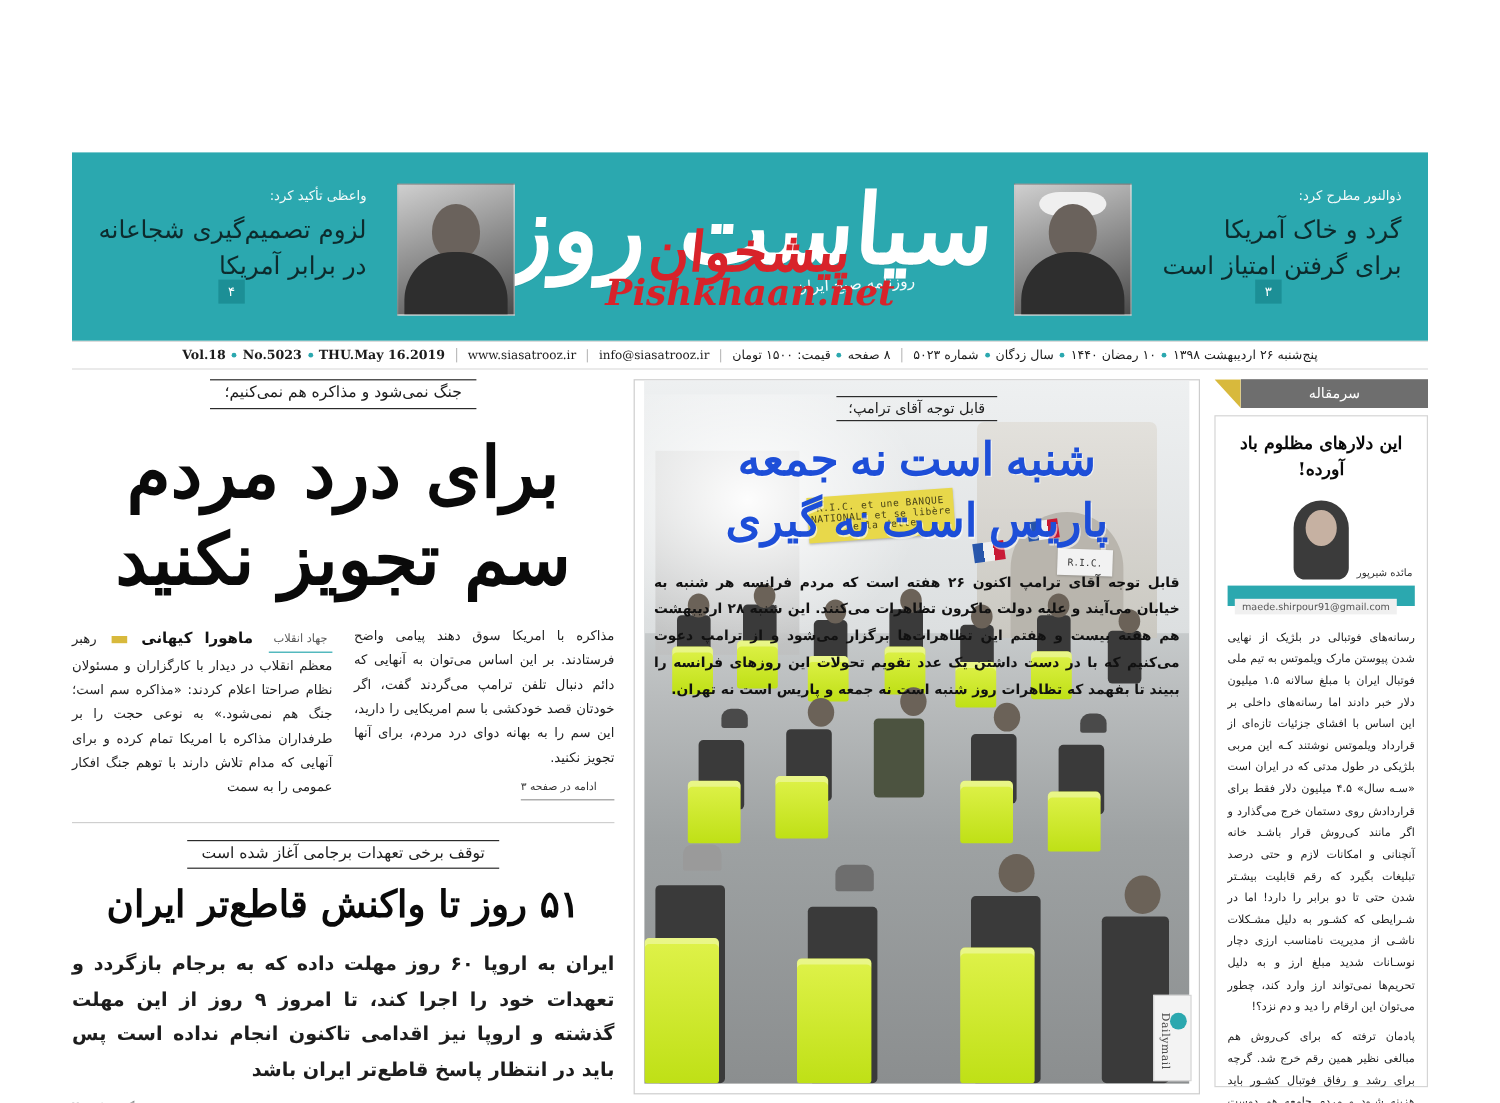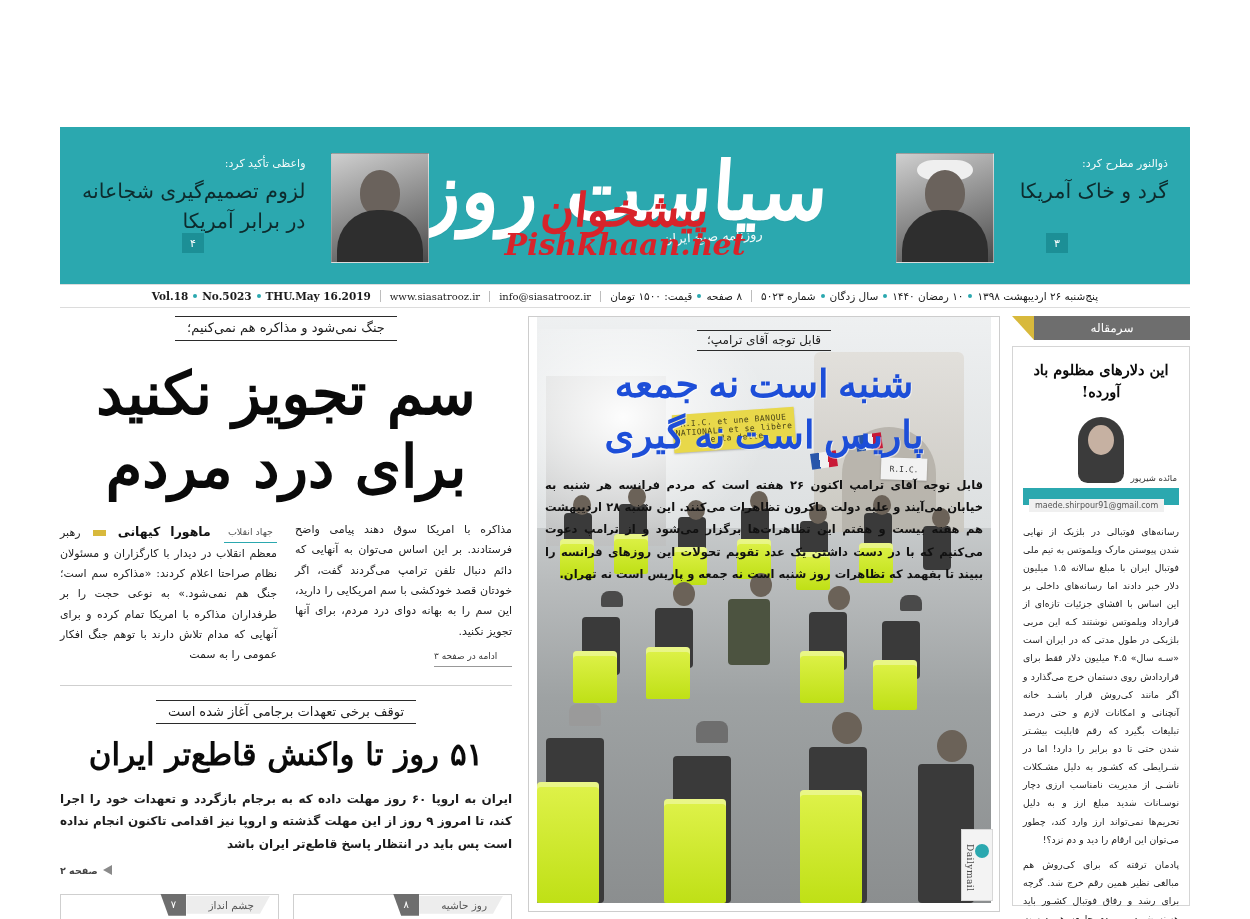--- a/index.html
+++ b/index.html
@@ -140,21 +140,21 @@
   }
 
   .story2{
     margin-top:18px;border-top:1px solid #cfcfcf;padding-top:14px;
   }
   .story2 .head2{
     text-align:center;font-family:"DejaVu Serif","Liberation Serif",serif;
     font-weight:bold;font-size:31px;line-height:1.35;color:#0a0a0a;margin-top:10px;
   }
   .story2 .sub2{
-    margin-top:12px;font-size:12px;line-height:1.85;color:#1d1d1d;
+    margin-top:12px;font-size:16px;line-height:1.85;color:#1d1d1d;
     text-align:justify;font-weight:bold;
   }
   .pagelink{
     margin-top:10px;text-align:center;font-size:9.5px;color:#444;
     display:flex;align-items:center;justify-content:flex-end;gap:5px;font-weight:bold;
   }
   .pagelink .arrow{
     width:0;height:0;border-top:5px solid transparent;border-bottom:5px solid transparent;
     border-right:9px solid #8a8a8a;
   }
@@ -350,20 +350,21 @@
 
     <div class="teaser right">
       <div class="photo cleric">
         <div class="turban"></div>
           <div class="head"></div>
           <div class="body"></div>
       </div>
       <div class="txt">
         <div class="kicker">ذوالنور مطرح کرد:</div>
         <div class="head-lines">گرد و خاک آمریکا</div>
+        <div class="head-lines">برای گرفتن امتیاز است</div>
       </div>
       <div class="pagebadge">۳</div>
     </div>
   </div>
 
   <div class="infobar">
     <div class="seg">
       <span>پنج‌شنبه ۲۶ اردیبهشت ۱۳۹۸</span>
       <span class="dot"></span>
       <span>۱۰ رمضان ۱۴۴۰</span>
@@ -394,22 +395,22 @@
 
   <div class="cols">
 
     <div class="col-left">
 
       <div class="kicker-wrap">
         <span class="rule-kicker">جنگ نمی‌شود و مذاکره هم نمی‌کنیم؛</span>
       </div>
 
       <div class="mainhead">
+        <span class="l2">برای درد مردم</span>
         <span class="l2">سم تجویز نکنید</span>
-        <span class="l2">برای درد مردم</span>
       </div>
 
       <div class="twocol-body">
         <div class="c">
           <span>مذاکره با امریکا سوق دهند پیامی واضح فرستادند. بر این اساس می‌توان به آنهایی که دائم دنبال تلفن ترامپ می‌گردند گفت، اگر خودتان قصد خودکشی با سم امریکایی را دارید، این سم را به بهانه دوای درد مردم، برای آنها تجویز نکنید.</span>
           <span class="contd">ادامه در صفحه ۳</span>
         </div>
         <div class="c">
           <span class="tagline-flag">جهاد انقلاب</span>
           <span class="lead-name">ماهورا کیهانی</span>

